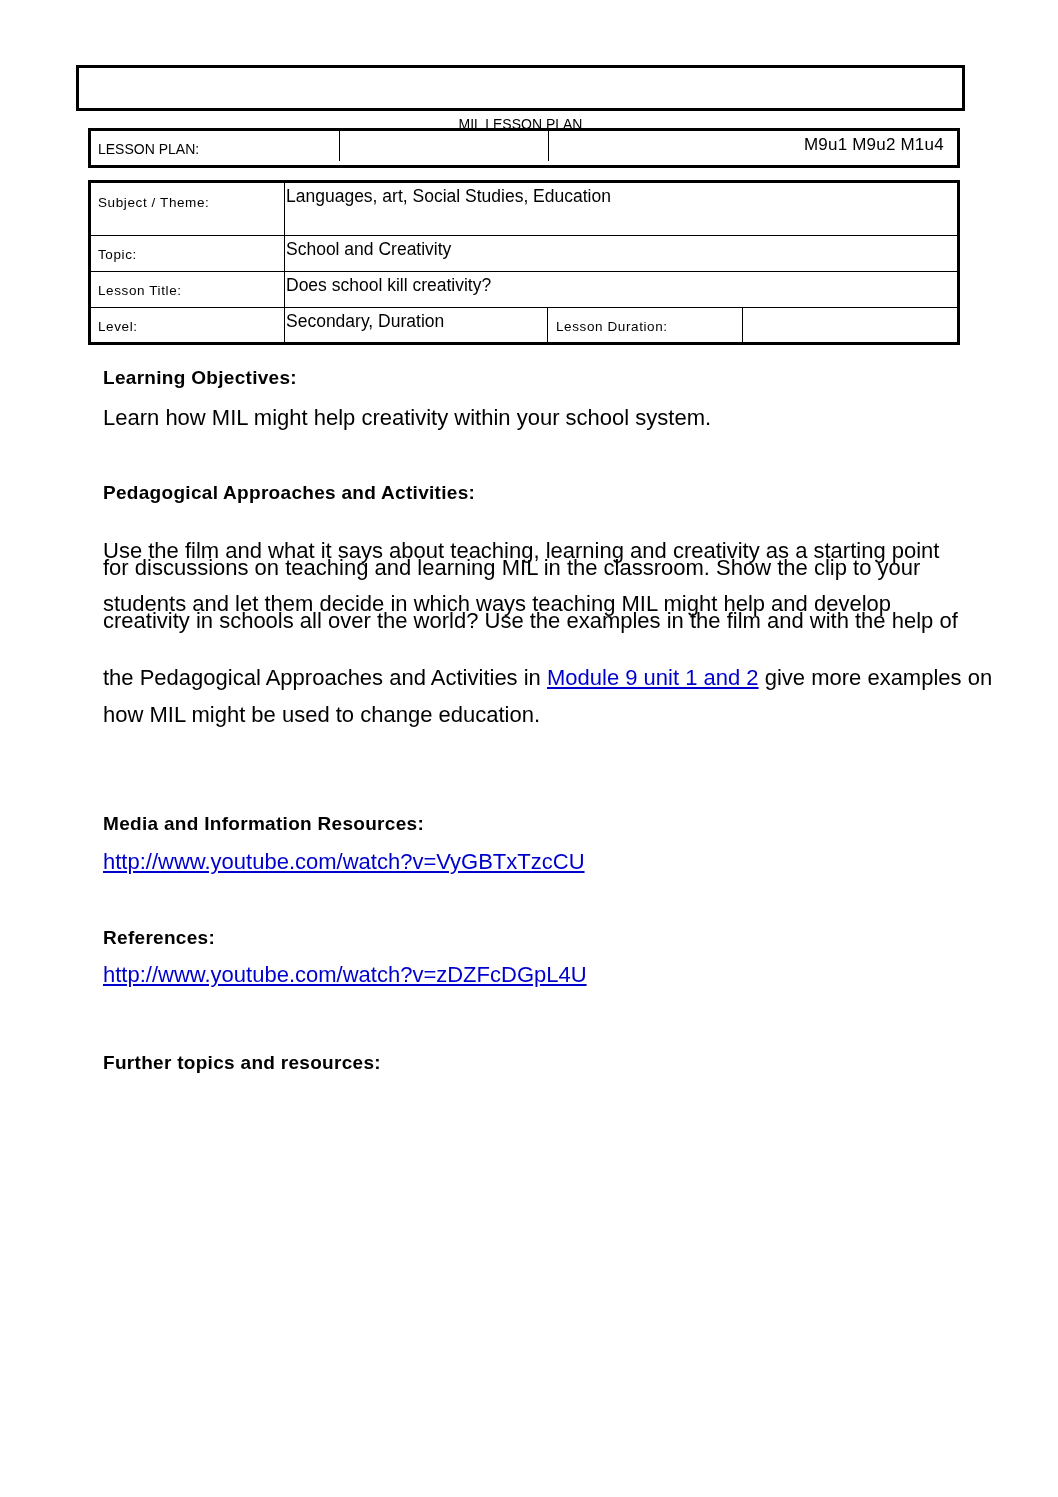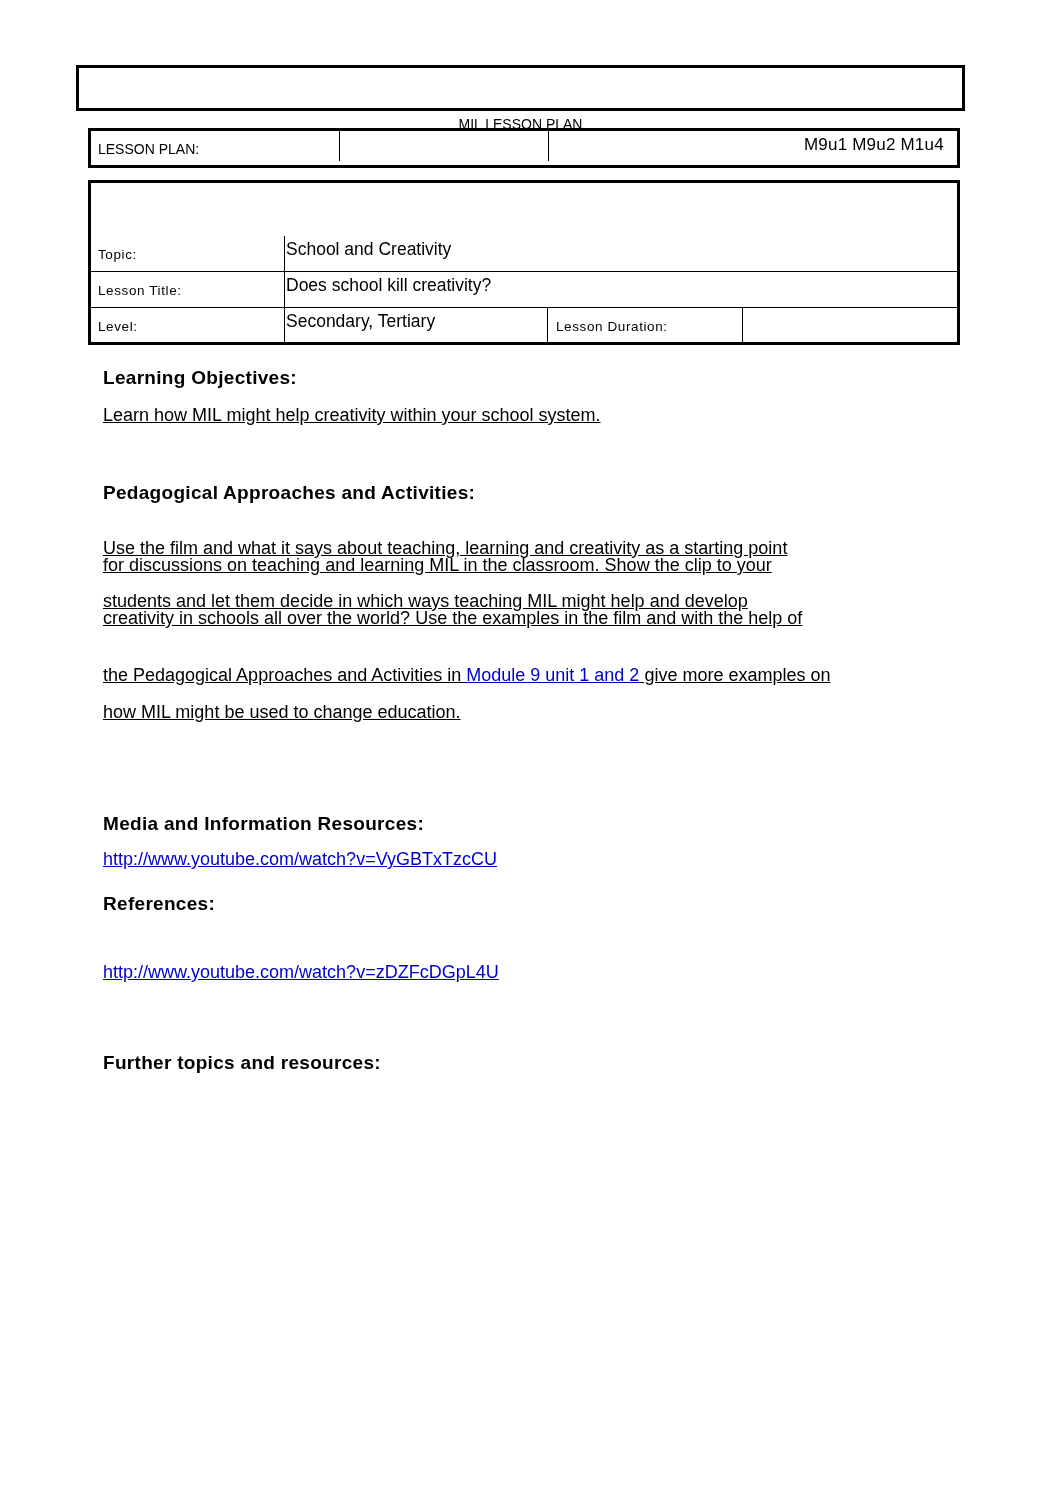--- a/index.html
+++ b/index.html
@@ -31,21 +31,21 @@
   .t3 .r1 .lab { top: 12px; }
   .t3 .r2 .lab, .t3 .r3 .lab, .t3 .r4 .lab { top: 11px; }
   .t3 .vdiv { position: absolute; left: 193px; top: 0; bottom: 0; border-left: 1px solid #000; }
   .t3 .val { position: absolute; left: 195px; top: 3px; font-size: 17.5px; }
   .t3 .r4 .vdiv2 { position: absolute; left: 456px; top: 0; bottom: 0; border-left: 1px solid #000; }
   .t3 .r4 .vdiv3 { position: absolute; left: 651px; top: 0; bottom: 0; border-left: 1px solid #000; }
   .t3 .r4 .lab2 { position: absolute; left: 465px; top: 11px; font-size: 13.5px; letter-spacing: 0.6px; }
 
   
   .h { position: absolute; left: 103px; font-size: 19px; font-weight: bold; letter-spacing: 0.3px; }
-  .p { position: absolute; left: 103px; font-size: 18px; white-space: nowrap; text-decoration: underline; }
+  .p { position: absolute; left: 103px; font-size: 22px; white-space: nowrap; }
   a.link { color: #0000CC; text-decoration: underline; }
 </style>
 </head>
 <body>
 
 <div class="abs title-box">
   <div class="title-text">MIL LESSON PLAN</div>
 </div>
 
 <div class="abs t2">
@@ -54,34 +54,39 @@
   </div>
   <div class="cell c2">
     <span class="small-label"></span>
   </div>
   <div class="cell c4">
     <span class="cal">M9u1 M9u2 M1u4</span>
   </div>
 </div>
 
 <div class="abs t3">
+  <div class="row r1">
+    <span class="lab">Subject  / Theme:</span>
+    <div class="vdiv"></div>
+    <span class="val">Languages, art, Social Studies, Education</span>
+  </div>
   <div class="row r2">
     <span class="lab">Topic:</span>
     <div class="vdiv"></div>
     <span class="val">School and Creativity</span>
   </div>
   <div class="row r3">
     <span class="lab">Lesson  Title:</span>
     <div class="vdiv"></div>
     <span class="val">Does school kill creativity?</span>
   </div>
   <div class="row r4">
     <span class="lab">Level:</span>
     <div class="vdiv"></div>
-    <span class="val">Secondary, Tertiary</span>
+    <span class="val">Secondary, Duration</span>
     <div class="vdiv2"></div>
     <span class="lab2">Lesson  Duration:</span>
     <div class="vdiv3"></div>
   </div>
 </div>
 
 <div class="h" style="top:367px;">Learning  Objectives:</div>
 <div class="p" style="top:405px;">Learn how MIL might help creativity within your school system.</div>
 
 <div class="h" style="top:482px;">Pedagogical Approaches and Activities:</div>
@@ -92,18 +97,18 @@
 <div class="p" style="top:665px;">
   <span>the Pedagogical Approaches and Activities in </span><a class="link">Module 9 unit 1 and 2</a><span> give more examples on</span>
 </div>
 <div class="p" style="top:702px;">how MIL might be used to change education.</div>
 
 <div class="h" style="top:813px;">Media and Information Resources:</div>
 <div class="p" style="top:849px;">
   <a class="link">http://www.youtube.com/watch?v=VyGBTxTzcCU</a>
 </div>
 
-<div class="h" style="top:893px;text-align:center;">References:</div>
+<div class="h" style="top:927px;text-align:center;">References:</div>
 <div class="p" style="top:962px;">
   <a class="link">http://www.youtube.com/watch?v=zDZFcDGpL4U</a>
 </div>
 
 <div class="h" style="top:1037px;margin-top:15px;">Further topics and resources:</div>
 
 </body></html>

